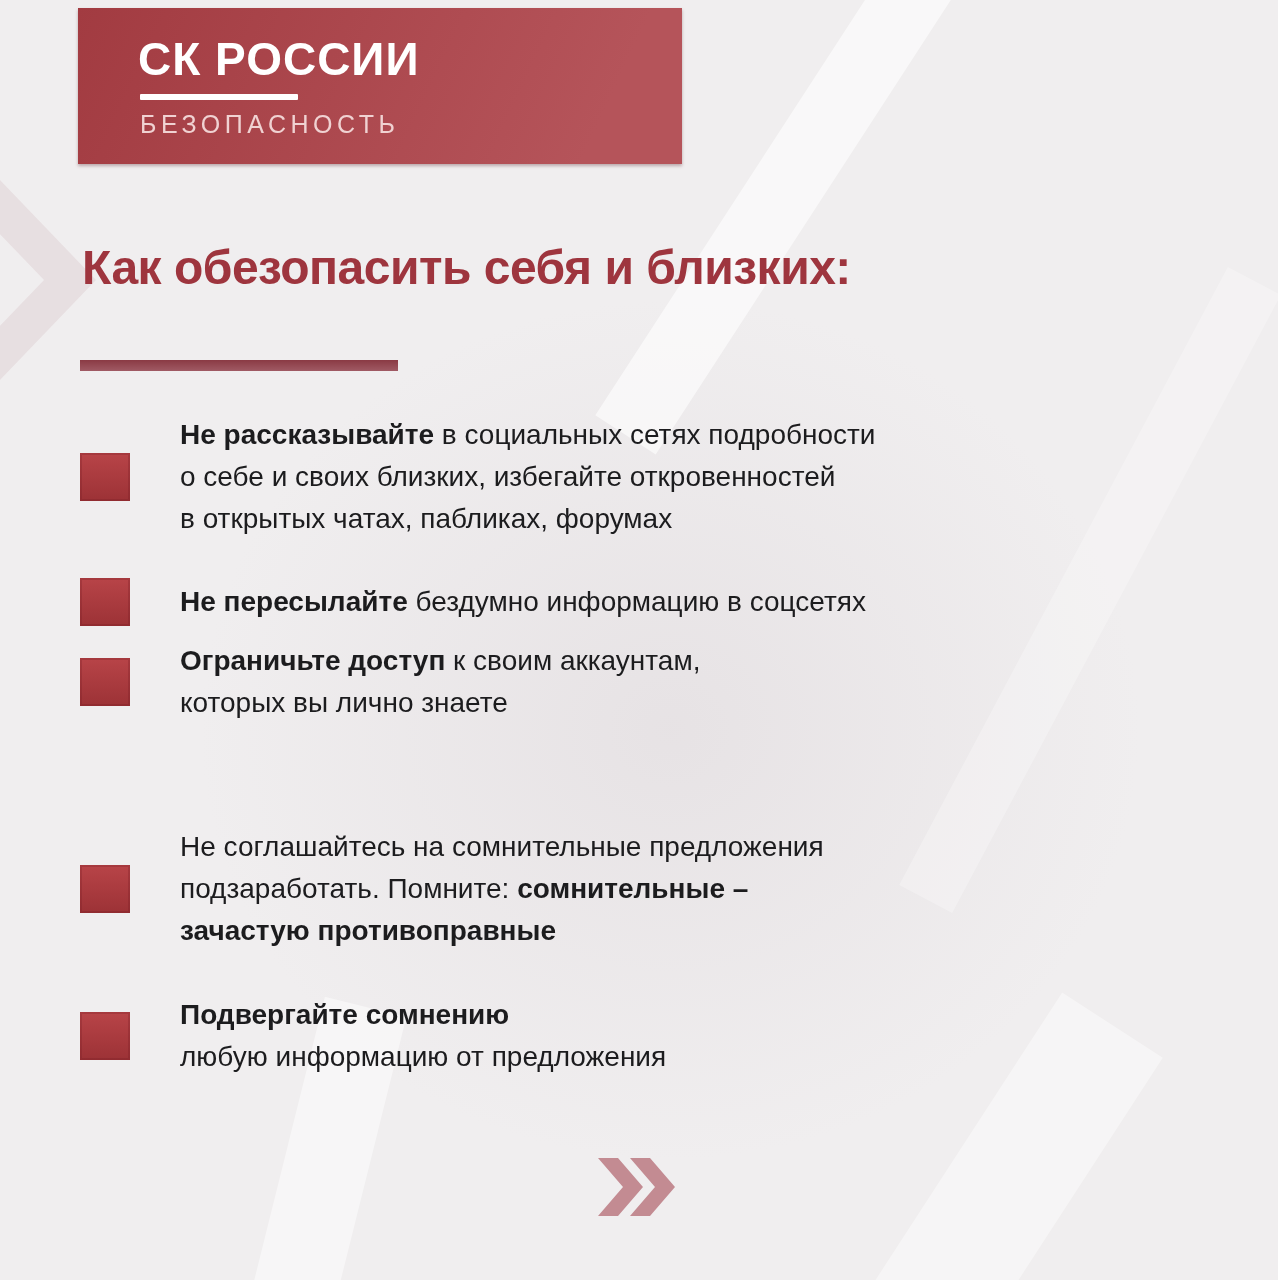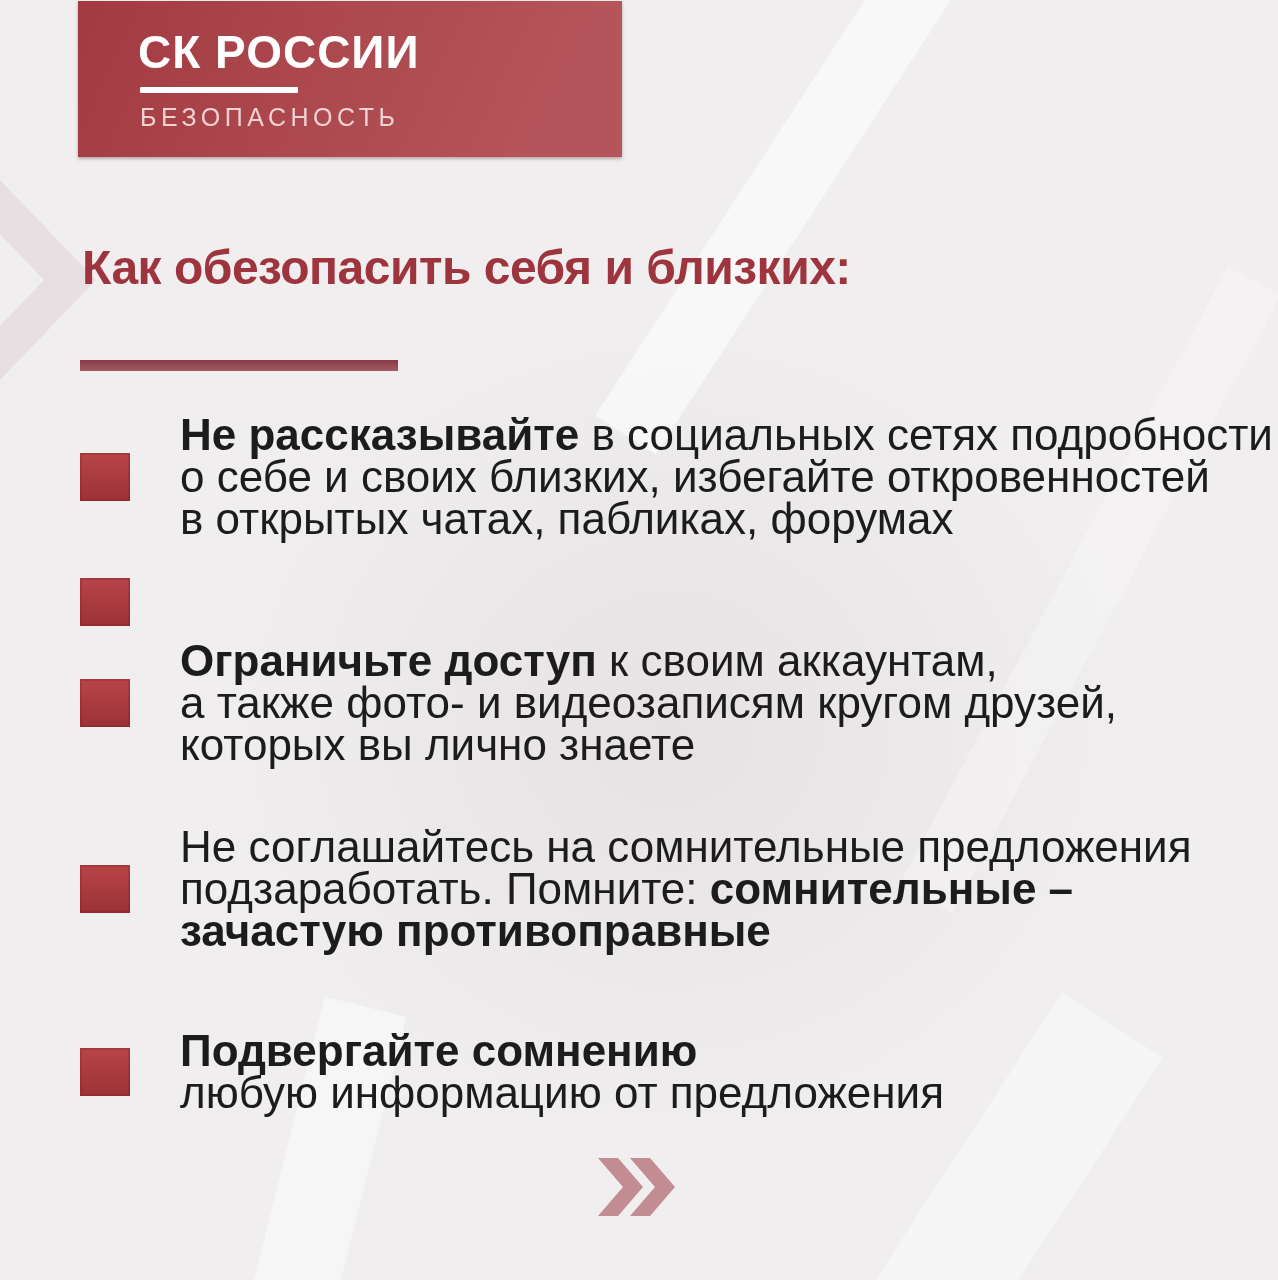--- a/index.html
+++ b/index.html
@@ -38,21 +38,21 @@
   }
   .stripe{position:absolute;background:rgba(255,255,255,0.6);pointer-events:none;}
   .stripe-1{left:742px;top:-80px;width:72px;height:560px;transform:rotate(33deg);}
   .stripe-2{left:268px;top:1000px;width:84px;height:460px;transform:rotate(14deg);opacity:.8;}
   .stripe-3{left:900px;top:980px;width:120px;height:560px;transform:rotate(33deg);opacity:.7;}
   .stripe-4{left:1060px;top:240px;width:60px;height:700px;transform:rotate(28deg);opacity:.45;}
   .wm-chevrons{left:-52px;top:180px;width:190px;height:200px;opacity:.9;}
 
   
   .header{
-    position:absolute;left:78px;top:1px;width:544px;height:156px;
+    position:absolute;left:78px;top:8px;width:604px;height:156px;
     background:linear-gradient(115deg,var(--header-gradient-start) 0%,var(--header-gradient-end) 85%);
     box-shadow:0 2px 3px rgba(90,40,45,.35);
   }
   .brand{
     position:absolute;left:60px;top:24px;
     font-size:46px;font-weight:800;color:var(--brand-text);
     letter-spacing:1px;white-space:nowrap;
   }
   .brand-underline{
     position:absolute;left:62px;top:86px;width:158px;height:6px;
@@ -78,28 +78,28 @@
   
   .list{position:absolute;left:0;top:0;width:100%;height:100%;}
   .item{
     position:absolute;left:80px;
     display:flex;align-items:center;gap:50px;
   }
   .item:nth-child(1){top:414px;}
   .item:nth-child(2){top:578px;}
   .item:nth-child(3){top:640px;}
   .item:nth-child(4){top:826px;}
-  .item:nth-child(5){top:994px;margin-top:36px;}
+  .item:nth-child(5){top:994px;}
   .bullet{
     flex:0 0 auto;width:50px;height:48px;
     background:linear-gradient(180deg,var(--bullet-gradient-start),var(--bullet-gradient-end));
     box-shadow:inset 0 0 0 2px rgba(110,25,30,.25);
   }
   .item-text{
-    font-size:44px;line-height:42px;color:var(--body-text);
+    font-size:28px;line-height:42px;color:var(--body-text);
   }
   .line{white-space:nowrap;}
   .b{font-weight:700;}
 
   
   .next-chevron{position:absolute;left:598px;top:1158px;}
 </style>
 </head>
 <body>
 
@@ -128,26 +128,28 @@
       <div class="item">
         <div class="bullet"></div>
         <div class="item-text">
           <div class="line"><span class="b">Не рассказывайте</span><span> в социальных сетях подробности</span></div>
           <div class="line"><span>о себе и своих близких, избегайте откровенностей</span></div>
           <div class="line"><span>в открытых чатах, пабликах, форумах</span></div>
         </div>
       </div>
       <div class="item">
         <div class="bullet"></div>
+        <div class="item-text">
+          <div class="line"><span class="b">Не пересылайте</span><span> бездумно информацию в соцсетях</span></div>
+        </div>
       </div>
       <div class="item">
         <div class="bullet"></div>
         <div class="item-text">
           <div class="line"><span class="b">Ограничьте доступ</span><span> к своим аккаунтам,</span></div>
-          <div class="line"><span>а также фото- и видеозаписям кругом друзей,</span></div>
           <div class="line"><span>которых вы лично знаете</span></div>
         </div>
       </div>
       <div class="item">
         <div class="bullet"></div>
         <div class="item-text">
           <div class="line"><span>Не соглашайтесь на сомнительные предложения</span></div>
           <div class="line"><span>подзаработать. Помните: </span><span class="b">сомнительные –</span></div>
           <div class="line"><span class="b">зачастую противоправные</span></div>
         </div>

